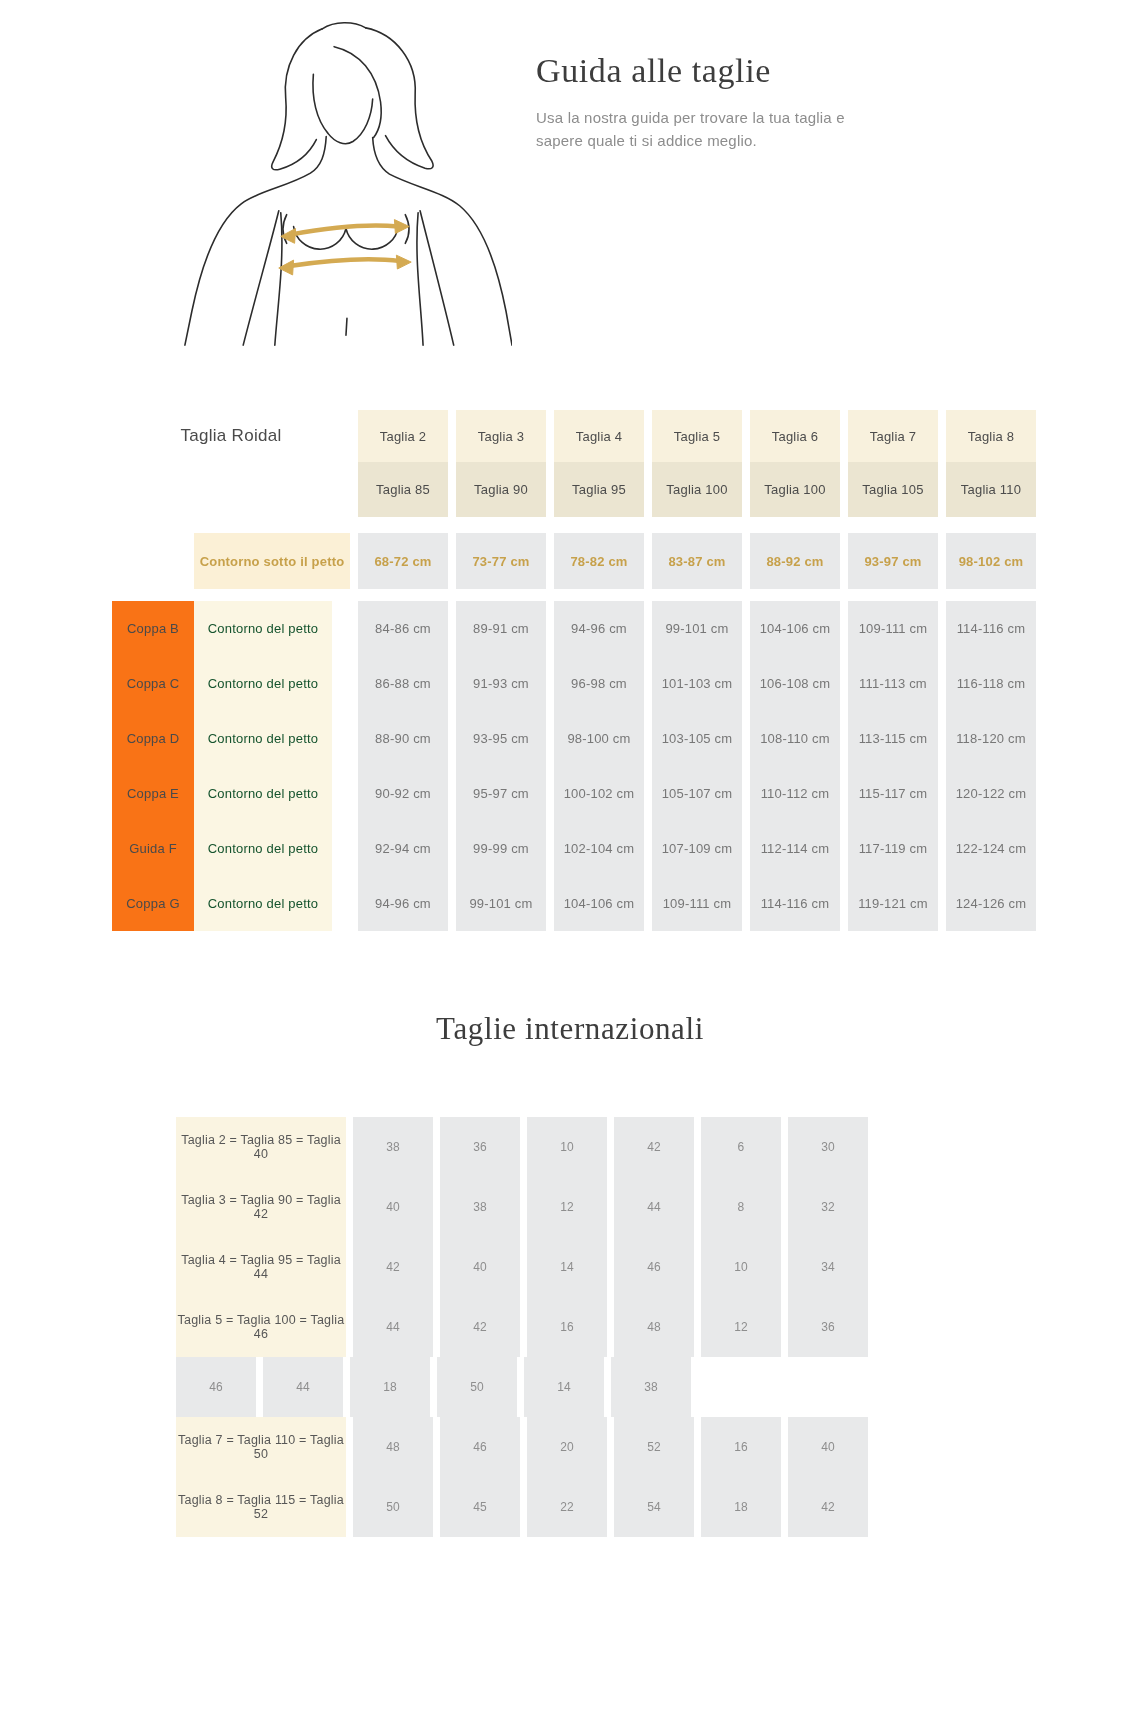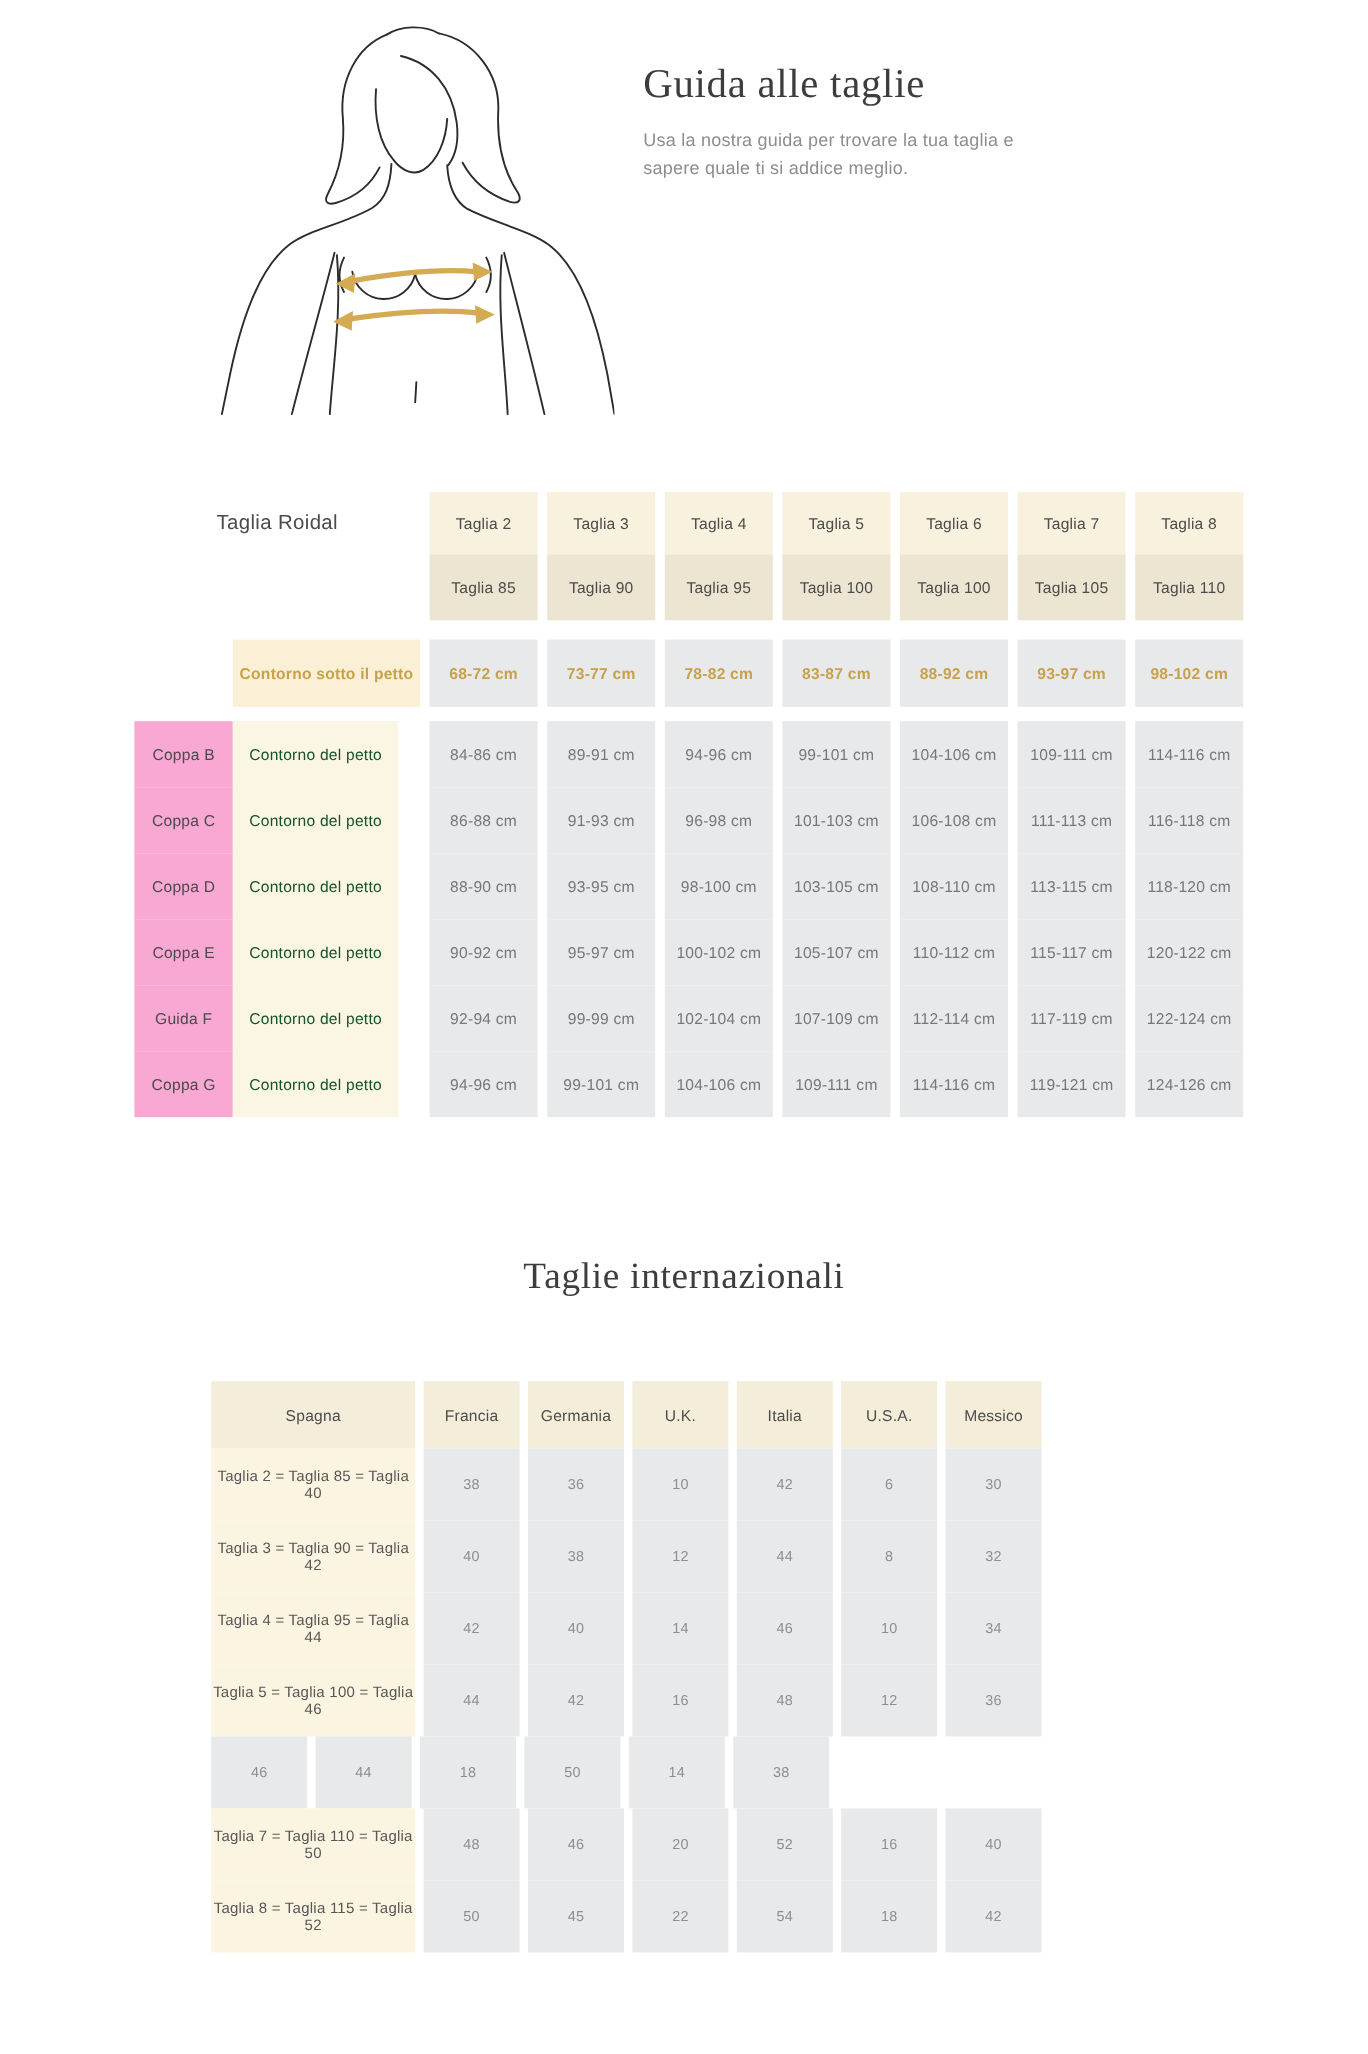--- a/index.html
+++ b/index.html
@@ -22,27 +22,27 @@
   .c-h2{background:#ebe5d1;height:55px;color:#4c4c4c}
   .corner{width:238px;height:52px;display:flex;align-items:center;justify-content:center;font-size:17px;color:#4a4a4a;letter-spacing:.3px}
   .spacer{width:238px;height:55px}
   .underbust-row{margin-top:16px}
   .ub-spacer{width:82px;flex:none}
   .ub-label{width:156px;flex:none;background:#fbf0d6;display:flex;align-items:center;justify-content:center;font-size:13px;font-weight:700;color:#c7a14b;letter-spacing:.2px}
   .underbust-row,.underbust-row .cell{height:56px}
   .c-gold{background:#e8e9ea;font-weight:700;color:#c7a14b}
   .cup-block{margin-top:12px}
   .cup-row{height:55px}
-  .c-coppa{width:82px;background:#f9a8d4;color:#4a4a4a}
+  .c-coppa{width:82px;background:#f97316;color:#4a4a4a}
   .c-measure{width:138px;background:#fbf6e3;color:#14532d}
   .c-val{background:#e8e9ea;color:#777777}
   .cup-row .cell{height:55px}
 
   
-  .intl-title{margin-top:114px;text-align:center;font-family:"Liberation Serif","DejaVu Serif",serif;font-weight:400;font-size:31px;letter-spacing:.6px;color:#3d3d3d}
+  .intl-title{margin-top:80px;text-align:center;font-family:"Liberation Serif","DejaVu Serif",serif;font-weight:400;font-size:31px;letter-spacing:.6px;color:#3d3d3d}
   .table2{margin:70px 0 0 176px}
   .irow{display:flex;gap:7px}
   .icell{flex:none;display:flex;align-items:center;justify-content:center;text-align:center;letter-spacing:.2px}
   .i-h,.i-spagna-h{background:#f4edd9;height:56px;font-size:13px;color:#4c4c4c}
   .i-spagna-h{width:170px}
   .i-h{width:80px}
   .intl-row{height:60px}
   .i-label{width:170px;background:#faf4e1;font-size:12.5px;color:#575757;height:60px}
   .i-val{width:80px;background:#e8e9ea;font-size:12px;color:#8e8e8e;height:60px}
 </style>
@@ -200,29 +200,20 @@
           <div class="cell c-val">114-116 cm</div>
           <div class="cell c-val">119-121 cm</div>
           <div class="cell c-val">124-126 cm</div>
         </div>
       </div>
   </section>
 
   <h2 class="intl-title">Taglie internazionali</h2>
 
   <section class="table2">
-    <div class="irow" id="intl-header">
-        <div class="icell i-spagna-h">Spagna</div>
-        <div class="icell i-h">Francia</div>
-        <div class="icell i-h">Germania</div>
-        <div class="icell i-h">U.K.</div>
-        <div class="icell i-h">Italia</div>
-        <div class="icell i-h">U.S.A.</div>
-        <div class="icell i-h">Messico</div>
-      </div>
     <div id="intl-body">
         <div class="irow intl-row">
           <div class="icell i-label">Taglia 2 = Taglia 85 = Taglia 40</div>
           <div class="icell i-val">38</div>
           <div class="icell i-val">36</div>
           <div class="icell i-val">10</div>
           <div class="icell i-val">42</div>
           <div class="icell i-val">6</div>
           <div class="icell i-val">30</div>
         </div>

